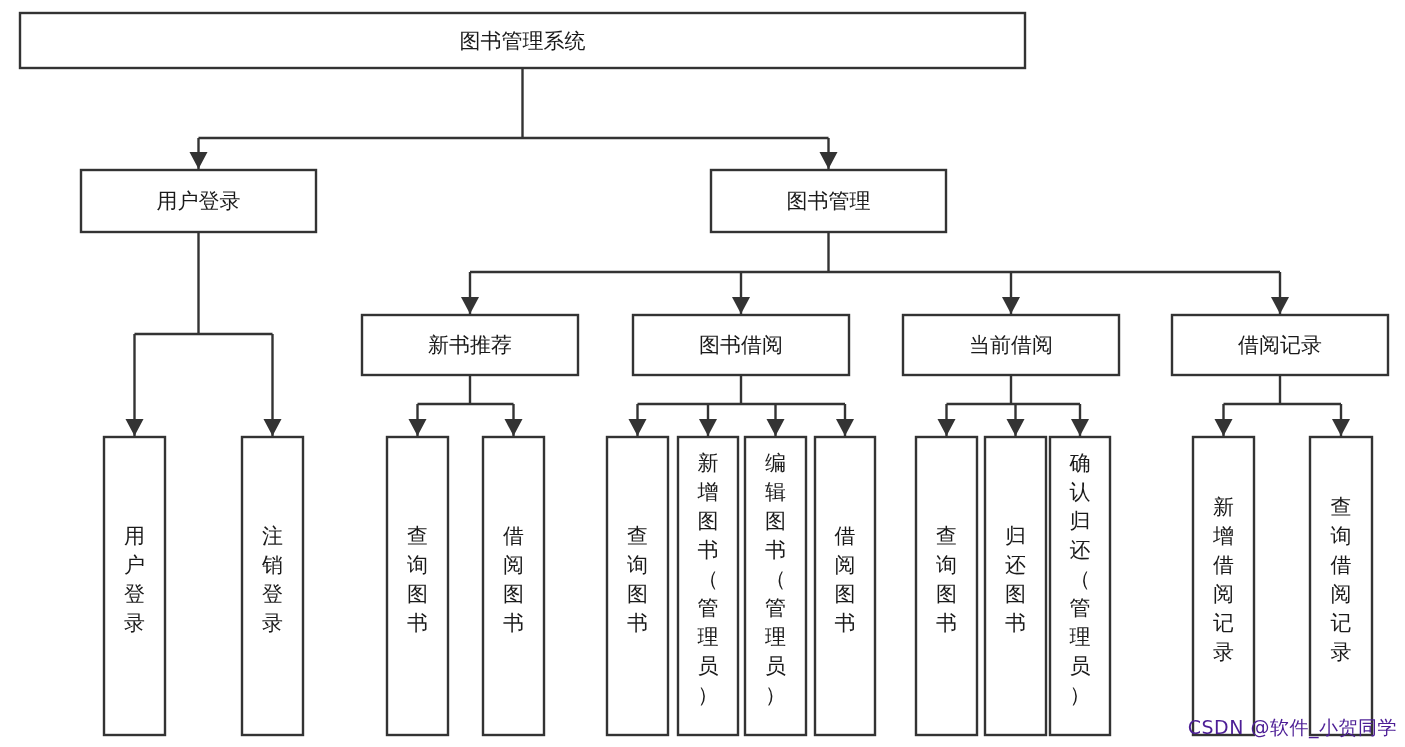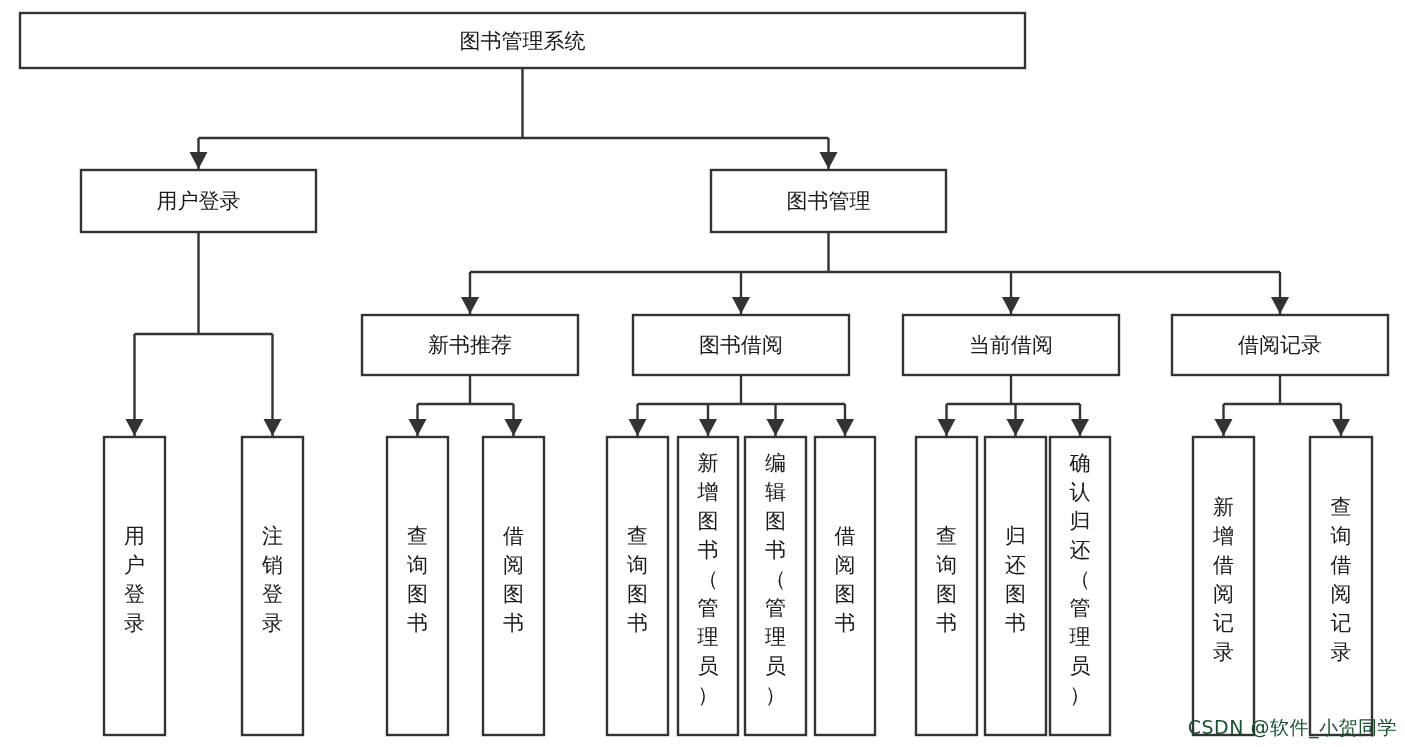--- a/index.html
+++ b/index.html
@@ -48,21 +48,21 @@
   }
   .arrow-head {
     fill: #333333;
   }
   .watermark {
     position: absolute;
     right: 8px;
     bottom: 6px;
     font-family: "DejaVu Sans", "Liberation Sans", sans-serif;
     font-size: 19px;
-    color: #14532d;
+    color: #4c1d95;
     letter-spacing: 0.5px;
     white-space: nowrap;
     user-select: none;
     text-align: right;
   }
 </style>
 </head>
 <body>
 
 <div id="diagram-root">

